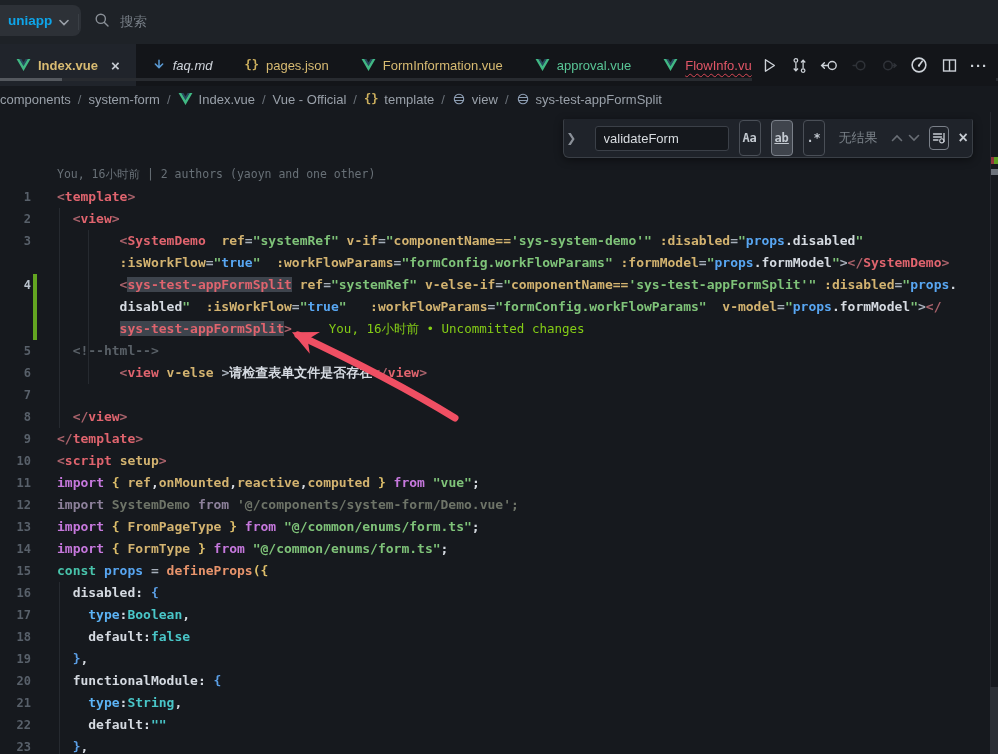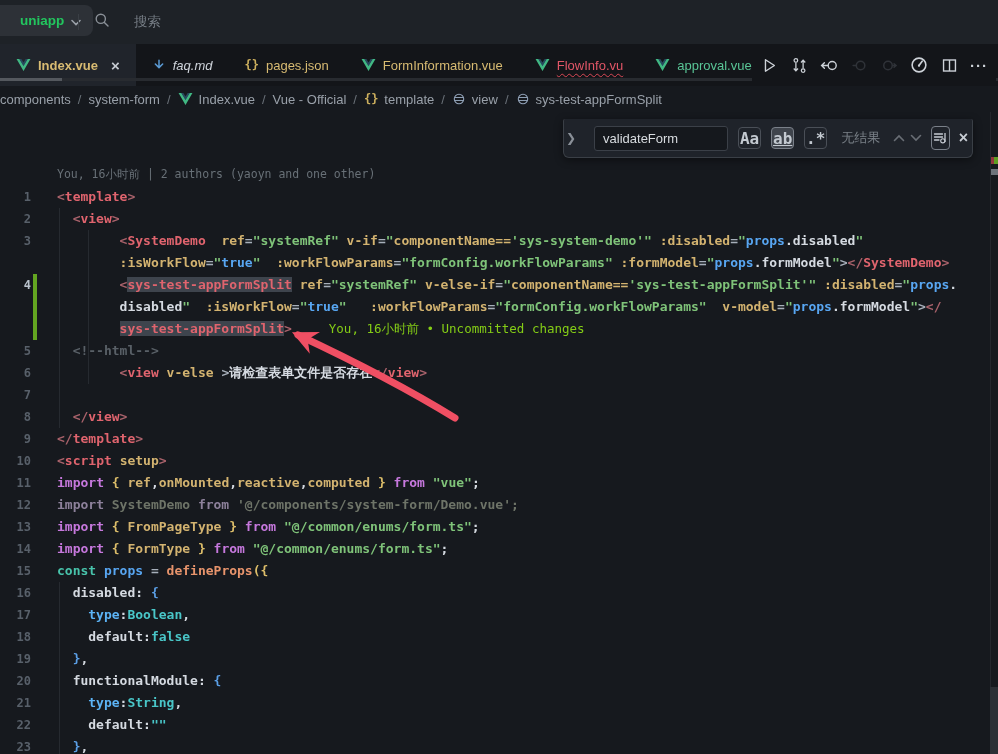--- a/index.html
+++ b/index.html
@@ -6,23 +6,23 @@
   html,body { background:#0d0f12; }
   #app{
     position:relative; width:998px; height:754px; overflow:hidden;
     background:#16191e; font-family:"Liberation Sans","DejaVu Sans",sans-serif;
     color:#d5dae1; -webkit-font-smoothing:antialiased;
   }
   
   .titlebar{ position:absolute; left:0; top:0; width:100%; height:44px; background:#1e2227; }
   .proj-chip{ position:absolute; left:-14px; top:5px; height:31px; padding:0 12px 0 22px;
     background:#2d3137; border-radius:8px; display:flex; align-items:center; gap:7px; cursor:pointer;}
-  .proj-chip .lbl{ font-size:13.5px; font-weight:bold; color:#22c55e;margin-left:12px; }
+  .proj-chip .lbl{ font-size:13.5px; font-weight:bold; color:#0ea5e9; }
   .tb-divider{ position:absolute; left:78px; top:14px; width:1px; height:16px; background:#3a3f45; }
-  .tb-search{ position:absolute; left:94px; top:12px; display:flex; align-items:center; gap:24px; cursor:pointer;}
+  .tb-search{ position:absolute; left:94px; top:12px; display:flex; align-items:center; gap:10px; cursor:pointer;}
   .tb-search .ph{ font-size:13.5px; color:#767d85; }
   
   .tabbar{ position:absolute; left:0; top:44px; width:100%; height:42px; background:#131519; display:flex; }
   .tab{ display:flex; align-items:center; gap:7px; padding:0 16px; height:100%; font-size:13px;
     white-space:nowrap; cursor:pointer; position:relative; }
   .tab.active{ background:#20242b; }
   .tab.active .tlabel{ font-weight:bold; }
   .tab .tclose{ margin-left:6px; color:#c6cbd2; font-size:15px; font-weight:bold; line-height:1; cursor:pointer;}
   .tab.err .tlabel{ text-decoration:underline wavy #d84855 1px; text-underline-offset:3px;}
   .tab .ticon{ display:flex; align-items:center; }
@@ -57,22 +57,22 @@
   .c-cst{color:#48c3ab} .c-tk{color:#5cb3f5} .c-tv{color:#49c6c8}
   .c-dim{color:#6e7468} .c-dmp{color:#8d819b}
   .c-hl{color:#e0646e; background:#3e444d; }
   
   .findw{ position:absolute; left:563px; top:7px; width:410px; height:39px; background:#1f232a;
     border:1px solid #3a3f46; border-top:none; border-radius:2px 2px 6px 6px; display:flex; align-items:center;
     box-shadow:0 2px 8px rgba(0,0,0,.45); z-index:6;}
   .findw .expander{ width:18px; text-align:center; color:#8a9098; font-size:12px; cursor:pointer; font-weight:bold;}
   .find-input{ width:134px; height:25px; background:#15181d; border:1px solid #3b4048; border-radius:3px;
     color:#d8dce0; font-size:13px; padding:0 8px; font-family:"Liberation Sans",sans-serif; outline:none;margin-left:16px;}
-  .fbtn{ min-width:22px; height:22px; margin-left:10px; display:flex; align-items:center; justify-content:center;
-    border-radius:4px; color:#c3c9d0; font-size:16px; font-weight:bold; cursor:pointer; border:1px solid transparent;
+  .fbtn{ min-width:22px; height:36px; margin-left:10px; display:flex; align-items:center; justify-content:center;
+    border-radius:4px; color:#c3c9d0; font-size:12px; font-weight:bold; cursor:pointer; border:1px solid transparent;
     font-family:"DejaVu Sans Mono",monospace; padding:0 3px;}
   .fbtn.boxed{ border-color:#4a4f57; }
   .fbtn.on{ background:#3f444c; border-color:#7a8089; }
   .find-results{ color:#7a8188; font-size:13px; margin:0 10px 0 14px; white-space:nowrap;}
   .fnav{ width:22px; height:22px; display:flex; align-items:center; justify-content:center; cursor:pointer; opacity:.45;}
   .fsel{ width:24px; height:24px; margin-left:6px; border:1px solid #7a8089; border-radius:4px;
     display:flex; align-items:center; justify-content:center; cursor:pointer;}
   .fclose{ width:22px; height:22px; margin-left:5px; display:flex; align-items:center; justify-content:center;
     color:#c8cdd4; font-size:16px; font-weight:bold; cursor:pointer;}
   
@@ -133,37 +133,37 @@
         </div>
         <div class="tab">
           <span class="ticon" style="display: inline-flex; align-items: center;">
             <svg width="15" height="14" viewBox="0 0 16 14">
               <path d="M0.6 0.6 h3.4 L8 7.2 L12 0.6 h3.4 L8 13.4 Z" fill="#41b883"></path>
               <path d="M3.4 0.6 h2.3 L8 4.3 L10.3 0.6 h2.3 L8 8.4 Z" fill="#274a5e"></path>
             </svg>
           </span>
           <span class="tlabel" style="color: rgb(216, 187, 114);">FormInformation.vue</span>
         </div>
-        <div class="tab err">
+        <div class="tab">
           <span class="ticon" style="display: inline-flex; align-items: center;">
             <svg width="15" height="14" viewBox="0 0 16 14">
               <path d="M0.6 0.6 h3.4 L8 7.2 L12 0.6 h3.4 L8 13.4 Z" fill="#41b883"></path>
               <path d="M3.4 0.6 h2.3 L8 4.3 L10.3 0.6 h2.3 L8 8.4 Z" fill="#274a5e"></path>
             </svg>
           </span>
-          <span class="tlabel" style="color: rgb(226, 86, 103);">FlowInfo.vu</span>
-        </div>
-        <div class="tab">
+          <span class="tlabel" style="color: rgb(89, 197, 150);">approval.vue</span>
+        </div>
+        <div class="tab err">
           <span class="ticon" style="display: inline-flex; align-items: center;">
             <svg width="15" height="14" viewBox="0 0 16 14">
               <path d="M0.6 0.6 h3.4 L8 7.2 L12 0.6 h3.4 L8 13.4 Z" fill="#41b883"></path>
               <path d="M3.4 0.6 h2.3 L8 4.3 L10.3 0.6 h2.3 L8 8.4 Z" fill="#274a5e"></path>
             </svg>
           </span>
-          <span class="tlabel" style="color: rgb(89, 197, 150);">approval.vue</span>
+          <span class="tlabel" style="color: rgb(226, 86, 103);">FlowInfo.vu</span>
         </div>
       </div>
     <div class="tab-scroll-track">
       <div class="tab-scroll-thumb"></div>
     </div>
   </div>
   <div class="editor-actions" id="actions-host">
       <span class="act">
         <span style="display: inline-flex; align-items: center;">
           <svg width="17" height="17" viewBox="0 0 16 16">

